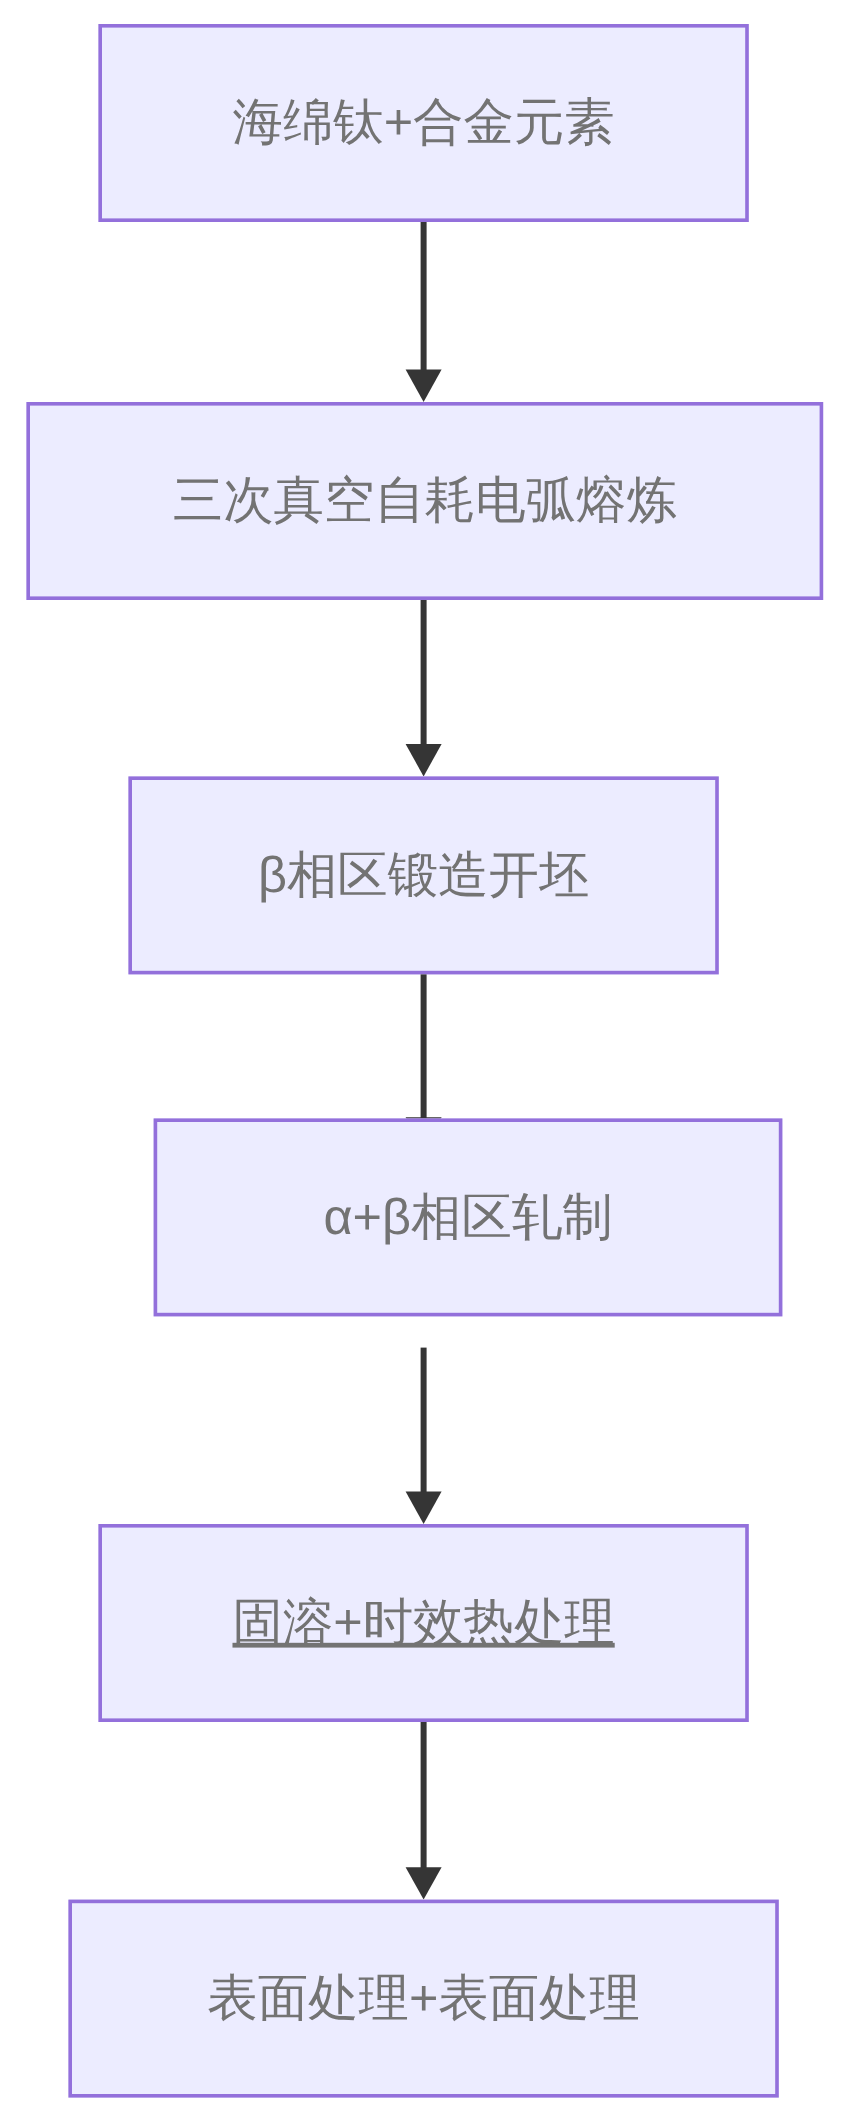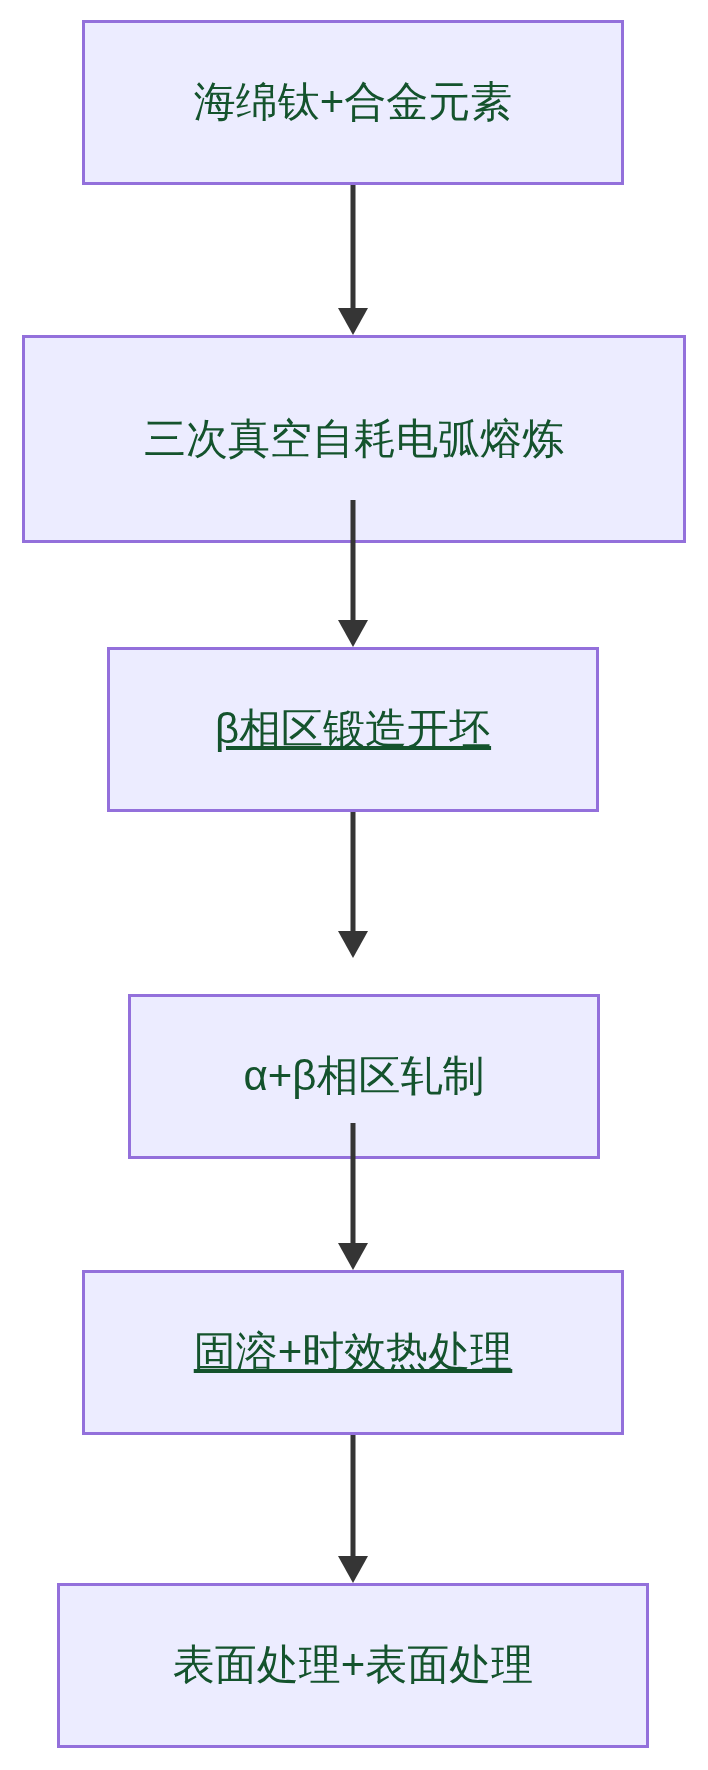--- a/index.html
+++ b/index.html
@@ -20,21 +20,21 @@
   .node {
     position: absolute;
     box-sizing: border-box;
     background: #ECECFF;
     border: 3px solid #9370DB;
     display: flex;
     align-items: center;
     justify-content: center;
     font-size: 42px;
     line-height: 1.25;
-    color: #14532d;
+    color: #737373;
     text-align: center;
     white-space: nowrap;
   }
   .arrow {
     position: absolute;
     width: 40px;
   }
   .arrow .shaft {
     position: absolute;
     left: 50%;
@@ -63,39 +63,39 @@
 
   <div class="node" style="left:82px; top:20px; width:542px; height:165px;">
     <span>海绵钛+合金元素</span>
   </div>
 
   <div class="arrow" style="left:333px; top:185px; height:150px;">
     <div class="shaft"></div>
     <div class="head"></div>
   </div>
 
-  <div class="node" style="left:22px; top:335px; width:664px; height:208px;">
+  <div class="node" style="left:22px; top:335px; width:664px; height:165px;">
     <span>三次真空自耗电弧熔炼</span>
   </div>
 
   <div class="arrow" style="left:333px; top:500px; height:147px;">
     <div class="shaft"></div>
     <div class="head"></div>
   </div>
 
-  <div class="node" style="left:107px; top:647px; width:492px; height:165px;text-decoration:underline;">
+  <div class="node" style="left:107px; top:647px; width:492px; height:165px;">
     <span>β相区锻造开坯</span>
   </div>
 
   <div class="arrow" style="left:333px; top:812px; height:146px;">
     <div class="shaft"></div>
     <div class="head"></div>
   </div>
 
-  <div class="node" style="left:128px; top:994px; width:472px; height:165px;align-items:center;">
+  <div class="node" style="left:128px; top:932px; width:524px; height:165px;align-items:center;">
     <span>α+β相区轧制</span>
   </div>
 
   <div class="arrow" style="left:333px; top:1123px; height:147px;">
     <div class="shaft"></div>
     <div class="head"></div>
   </div>
 
   <div class="node" style="left:82px; top:1270px; width:542px; height:165px;text-decoration:underline;">
     <span>固溶+时效热处理</span>

